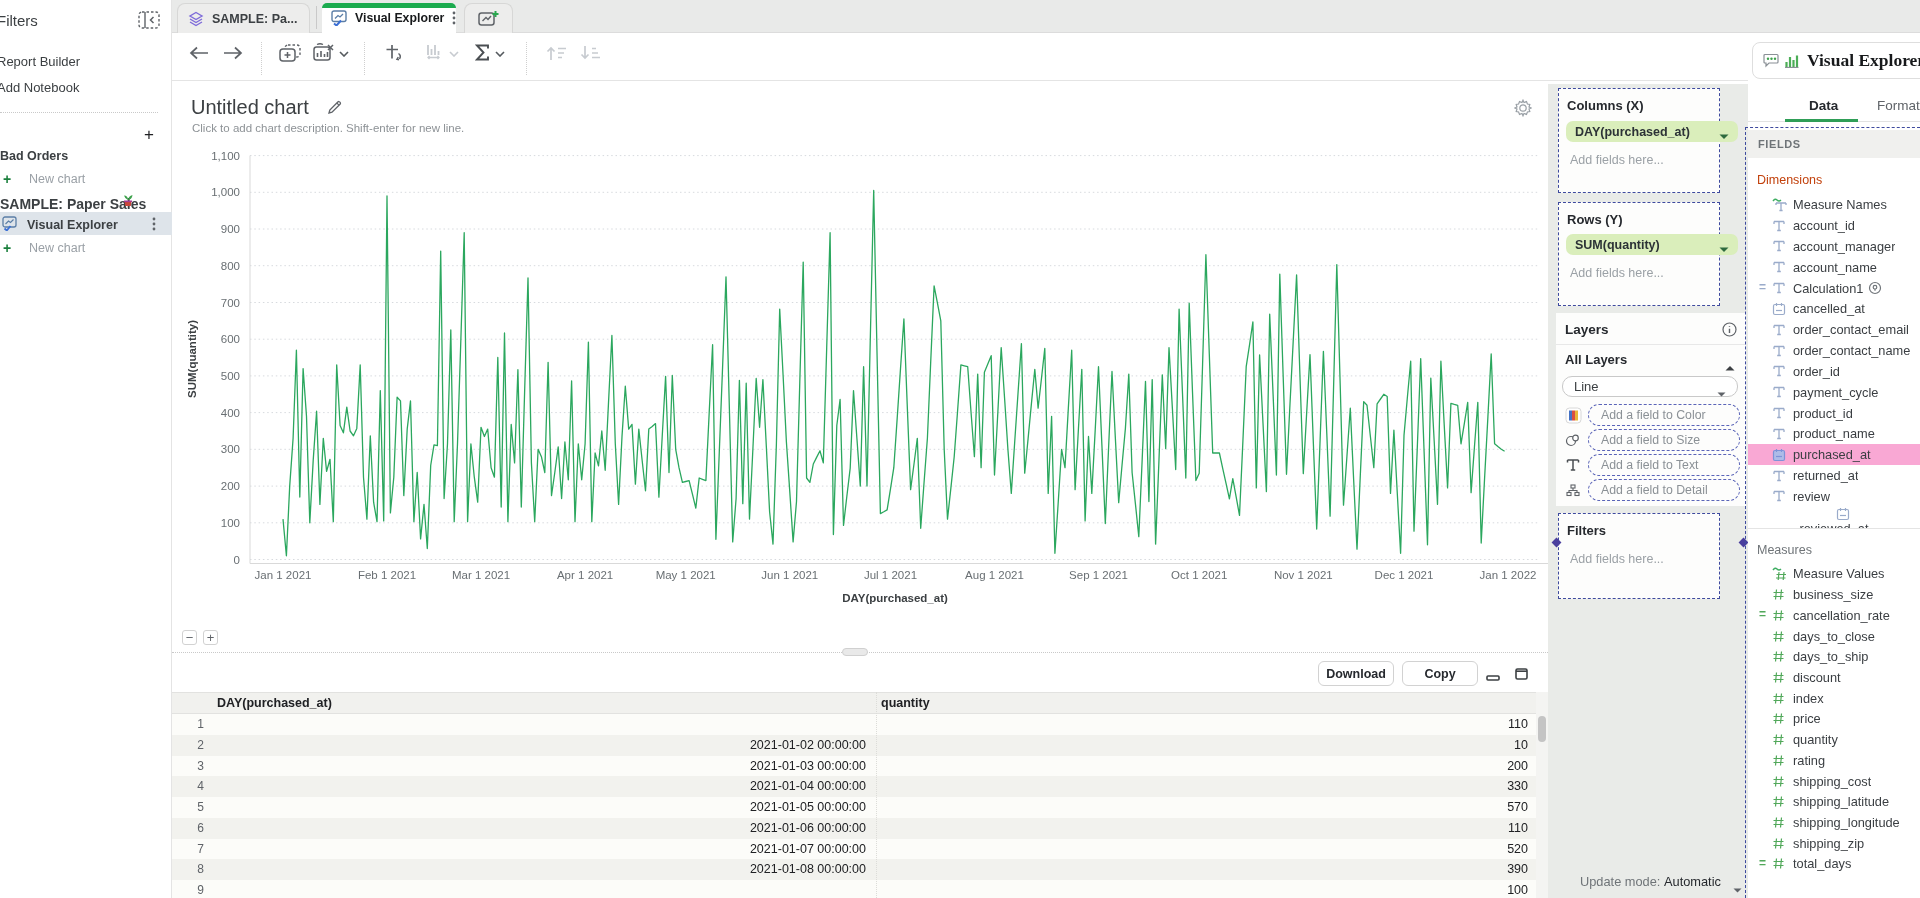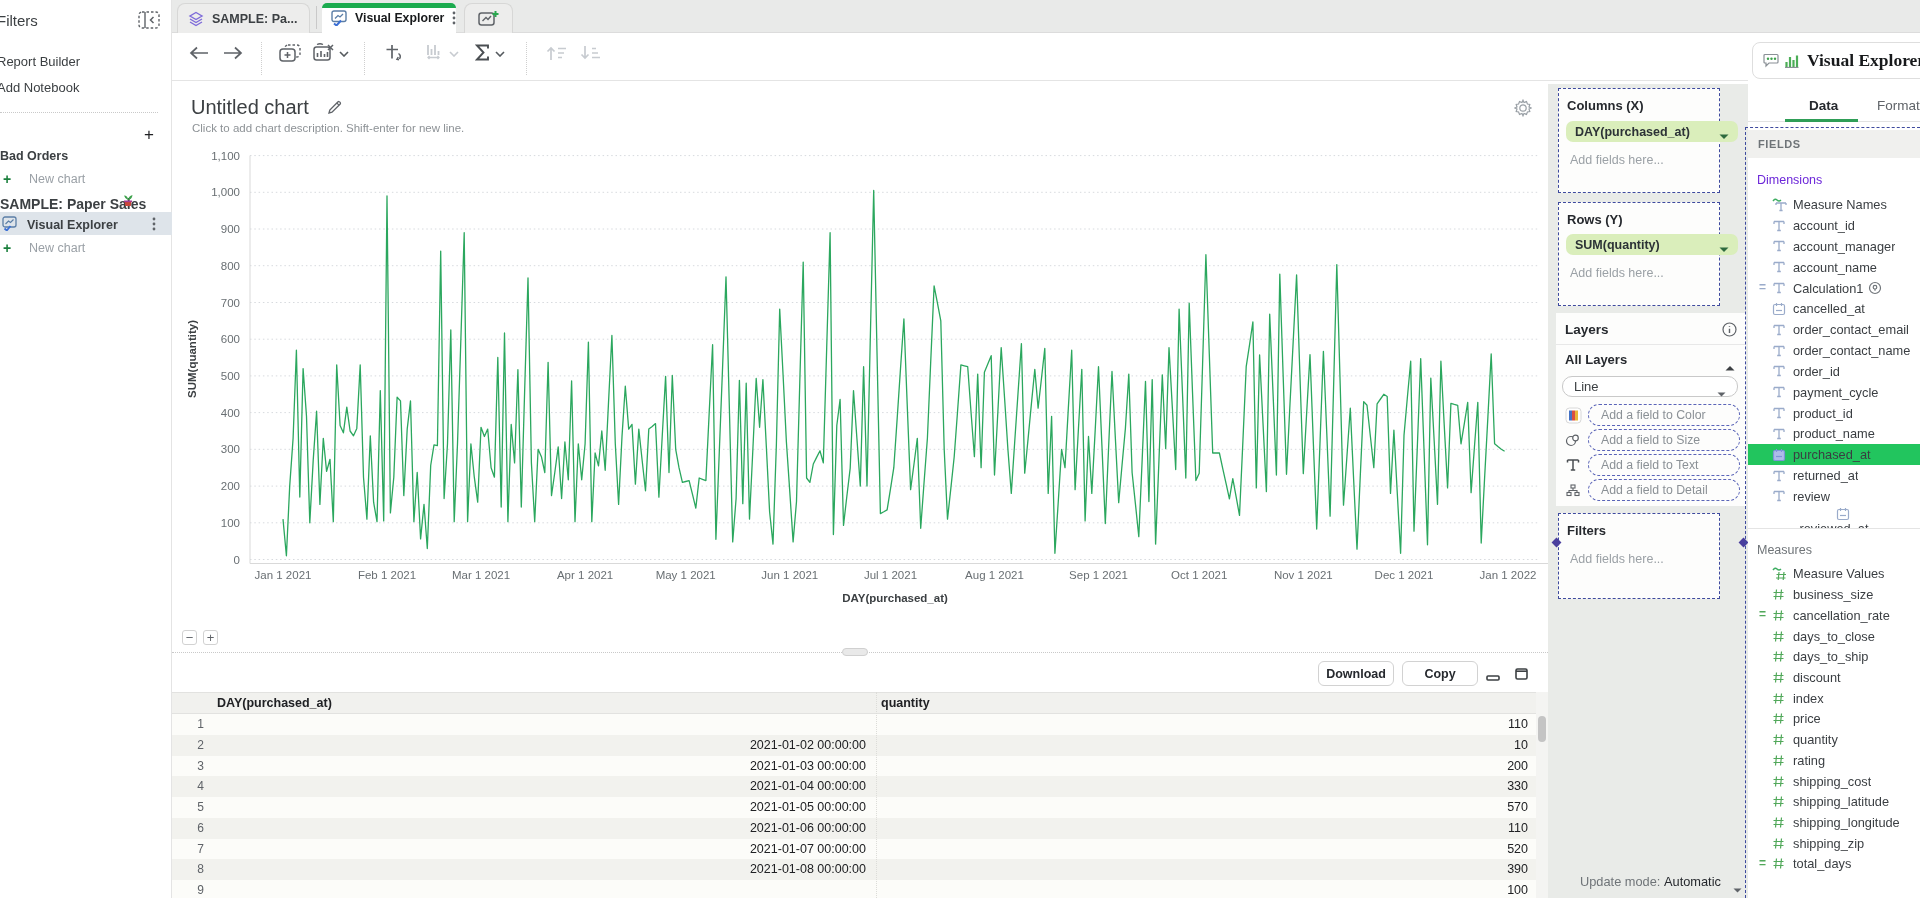--- a/index.html
+++ b/index.html
@@ -380,21 +380,21 @@
     </span>
   <span style="margin-left:8px;font-family:'Liberation Serif',serif;font-weight:bold;font-size:17.5px;color:#17191b">Visual Explorer</span>
 </div>
 <div class="abs" style="left:1748px;top:121px;width:172px;height:1px;background:#e2e2e2"></div>
 <div class="abs" style="left:1809px;top:98px;font-size:13.5px;font-weight:bold;color:#26292e">Data</div>
 <div class="abs" style="left:1785px;top:119px;width:73px;height:3px;background:#2f9e57"></div>
 <div class="abs" style="left:1877px;top:98px;font-size:13.5px;color:#5f6368">Format</div>
 <div class="abs" style="left:1748px;top:130px;width:172px;height:28px;background:#f0f0ee;display:flex;align-items:center">
     <span style="margin-left:10px;font-size:11px;font-weight:bold;letter-spacing:0.6px;color:#6f7478">FIELDS</span>
   </div>
-<div class="abs" style="left:1757px;top:173px;font-size:12.5px;color:#6d28d9">Dimensions</div>
+<div class="abs" style="left:1757px;top:173px;font-size:12.5px;color:#c2410c">Dimensions</div>
 <div class="abs frow" style="left:1748px;top:194.5px;">
     <span class="fic">
       <svg width="16" height="15" viewBox="0 0 16 15">
         <path d="M1 4 Q3 1 5 3 T9 3" stroke="#3fae62" stroke-width="1.4" fill="none"></path>
         <path d="M4 6 H14 M4 6 V8 M14 6 V8 M9 6 V13.5 M7.4 13.5 H10.6" stroke="#9aabca" stroke-width="1.3" fill="none"></path>
       </svg>
     </span>
     <span class="ftx">Measure Names</span>
   </div>
 <div class="abs frow" style="left:1748px;top:215.3px;">
@@ -487,21 +487,21 @@
     <span class="ftx">product_id</span>
   </div>
 <div class="abs frow" style="left:1748px;top:423.5px;">
     <span class="fic">
       <svg width="14" height="14" viewBox="0 0 14 14">
         <path d="M2 2.5 H12 M2 2.5 V5 M12 2.5 V5 M7 2.5 V11.5 M5.2 11.5 H8.8" stroke="#9aabca" stroke-width="1.3" fill="none"></path>
       </svg>
     </span>
     <span class="ftx">product_name</span>
   </div>
-<div class="abs frow" style="left:1748px;top:444.3px;background:#22c55e;">
+<div class="abs frow" style="left:1748px;top:444.3px;background:#f9a8d4;">
     <span class="fic">
       <svg width="14" height="14" viewBox="0 0 14 14">
         <rect x="1.5" y="2.5" width="11" height="10" rx="1.5" fill="#aebce8" stroke="#7e93d8" stroke-width="1.2"></rect>
         <line x1="4.5" y1="1" x2="4.5" y2="4" stroke="#7e93d8" stroke-width="1.2"></line>
         <line x1="9.5" y1="1" x2="9.5" y2="4" stroke="#7e93d8" stroke-width="1.2"></line>
         <line x1="4" y1="8.5" x2="10" y2="8.5" stroke="#7e93d8" stroke-width="1.2"></line>
       </svg>
     </span>
     <span class="ftx">purchased_at</span>
   </div>

